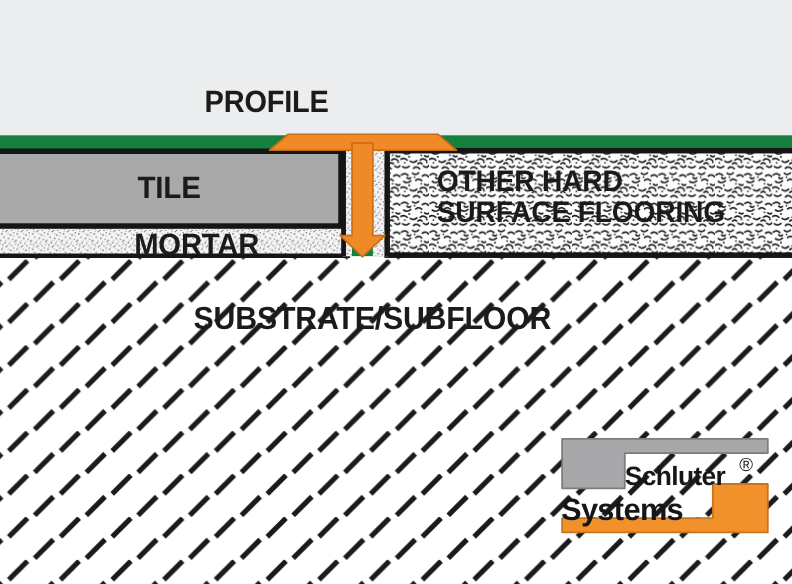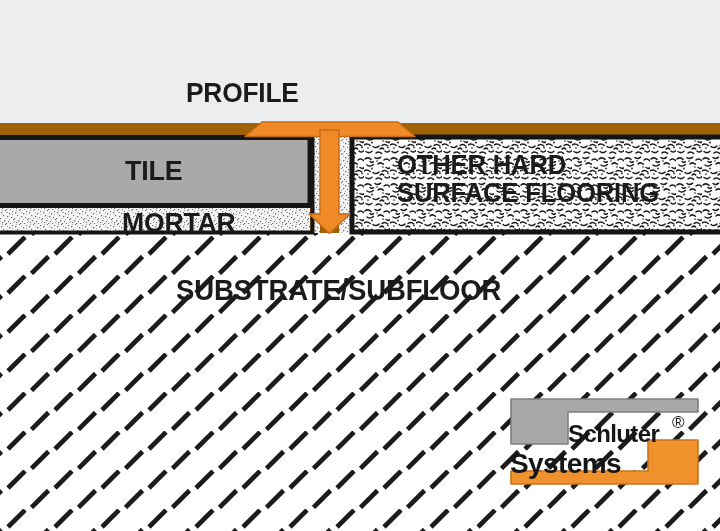--- a/index.html
+++ b/index.html
@@ -8,21 +8,21 @@
     background: #ffffff;
   }
   body {
     font-family: "Liberation Sans", sans-serif;
   }
   #diagram {
     position: relative;
     width: 720px;
     height: 531px;
     overflow: hidden;
-    background: #a16207;
+    background: #15803d;
   }
   #diagram svg.layer {
     position: absolute;
     left: 0;
     top: 0;
     width: 720px;
     height: 531px;
   }
   .lbl {
     position: absolute;

